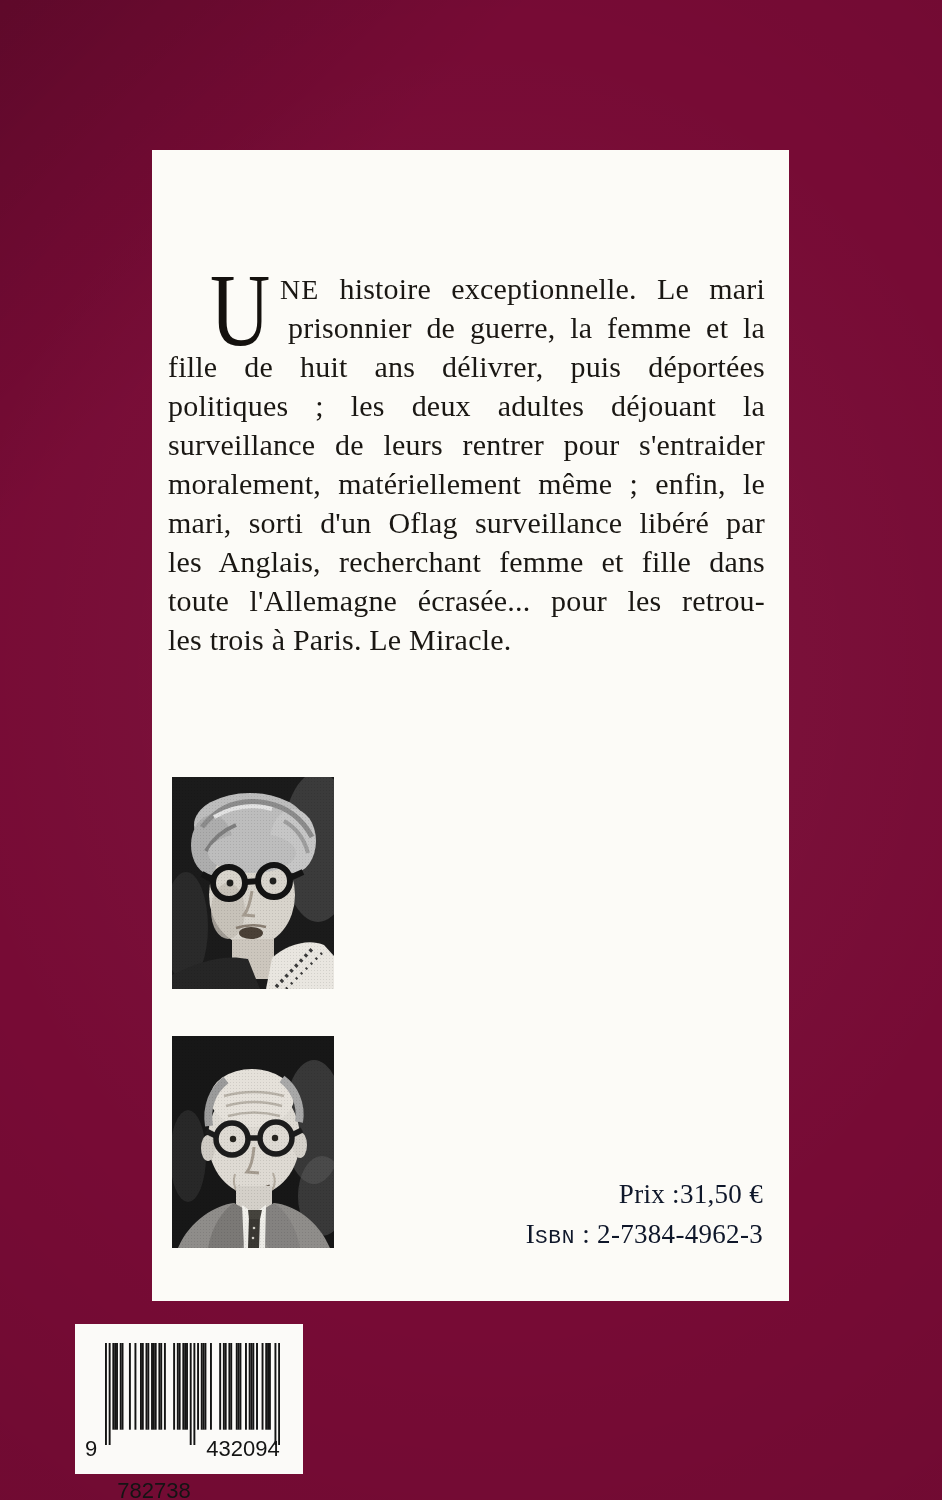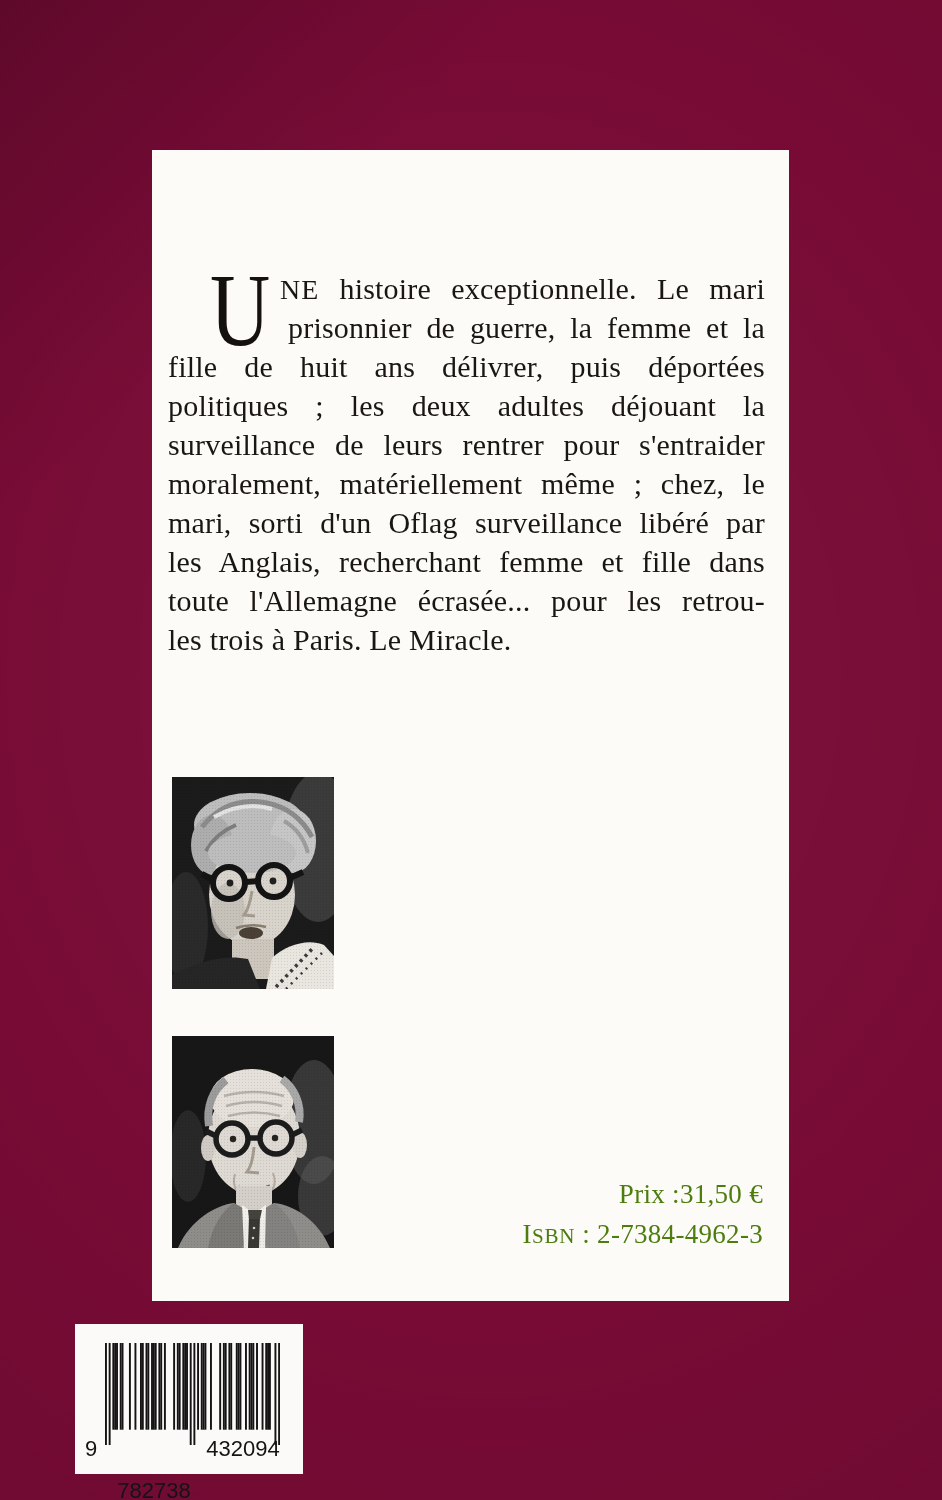--- a/index.html
+++ b/index.html
@@ -77,24 +77,24 @@
     pointer-events: none;
   }
 
   
   .pricing {
     position: absolute;
     right: 26px; top: 1024px;
     text-align: right;
     font-size: 27px;
     line-height: 40px;
-    color: #4d7c0f;
+    color: #0f172a;
     letter-spacing: 0.3px;
   }
-  .isbn-sc { font-size: 0.78em; letter-spacing: 0.8px; }
+  .isbn-sc { font-size: 0.78em; letter-spacing: 0.8px; font-family: Liberation Mono, monospace; }
 
   
   .barcode-box {
     position: absolute;
     left: 75px; top: 1324px;
     width: 228px; height: 150px;
     background: #fbfaf8;
   }
   #barcode-svg {
     position: absolute;
@@ -121,21 +121,21 @@
 
   <section class="panel">
 
     <div class="blurb">
       <span class="dropcap">U</span>
       <div class="line l1"><span class="sc">NE</span><span> histoire exceptionnelle. Le mari</span></div>
       <div class="line l2">prisonnier de guerre, la femme et la</div>
       <div class="line">fille de huit ans délivrer, puis déportées</div>
       <div class="line">politiques ; les deux adultes déjouant la</div>
       <div class="line">surveillance de leurs rentrer pour s'entraider</div>
-      <div class="line">moralement, matériellement même ; chez, le</div>
+      <div class="line">moralement, matériellement même ; enfin, le</div>
       <div class="line">mari, sorti d'un Oflag surveillance libéré par</div>
       <div class="line">les Anglais, recherchant femme et fille dans</div>
       <div class="line">toute l'Allemagne écrasée... pour les retrou-</div>
       <div class="line last">les trois à Paris. Le Miracle.</div>
     </div>
 
     <figure class="photo photo1">
       <svg viewBox="0 0 162 212" xmlns="http://www.w3.org/2000/svg">
         <rect width="162" height="212" fill="#1b1b1b"></rect>
         <ellipse cx="146" cy="70" rx="36" ry="75" fill="#3b3b3b"></ellipse>

